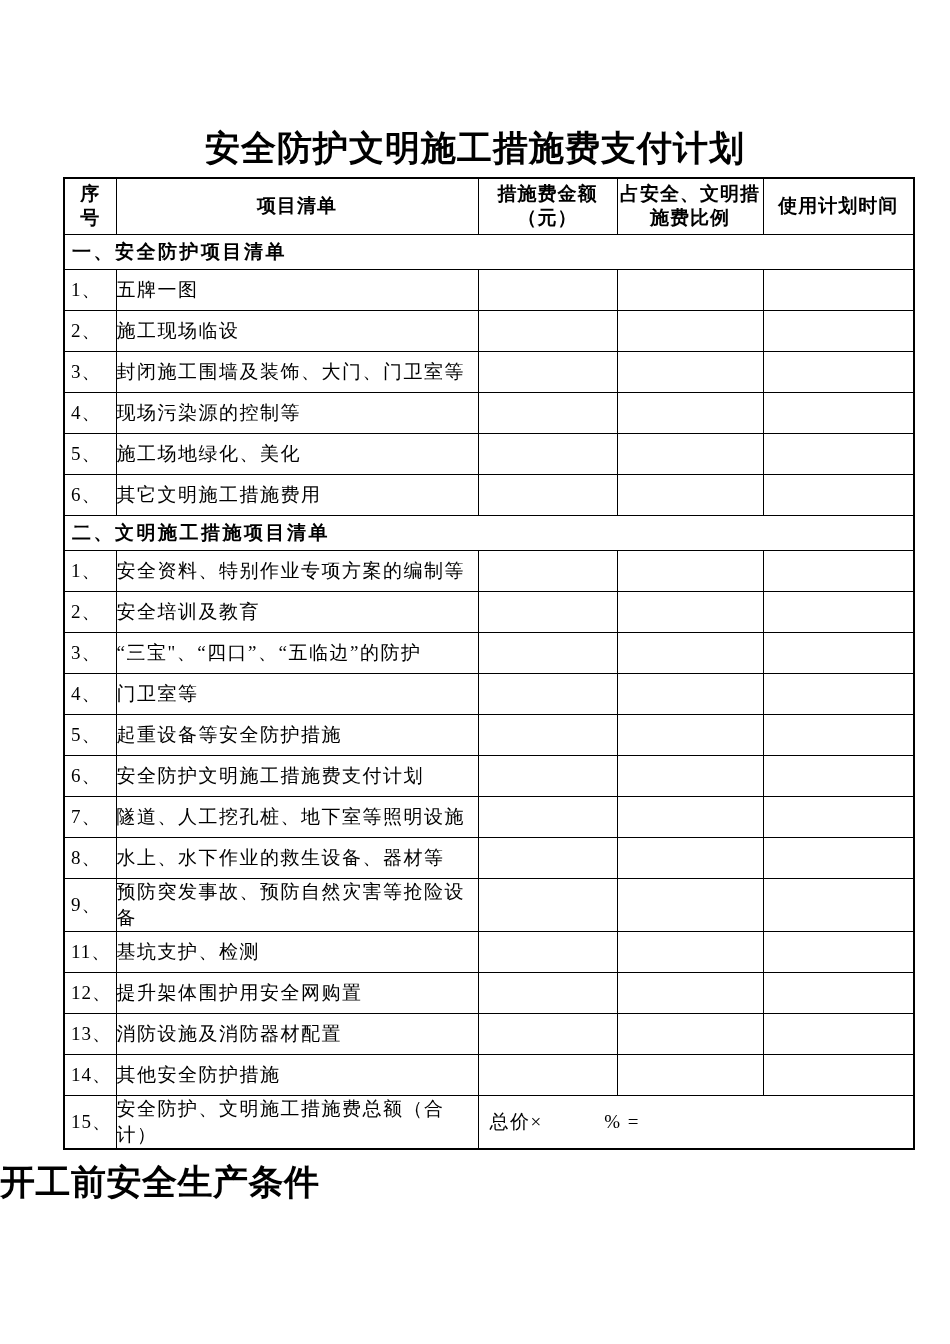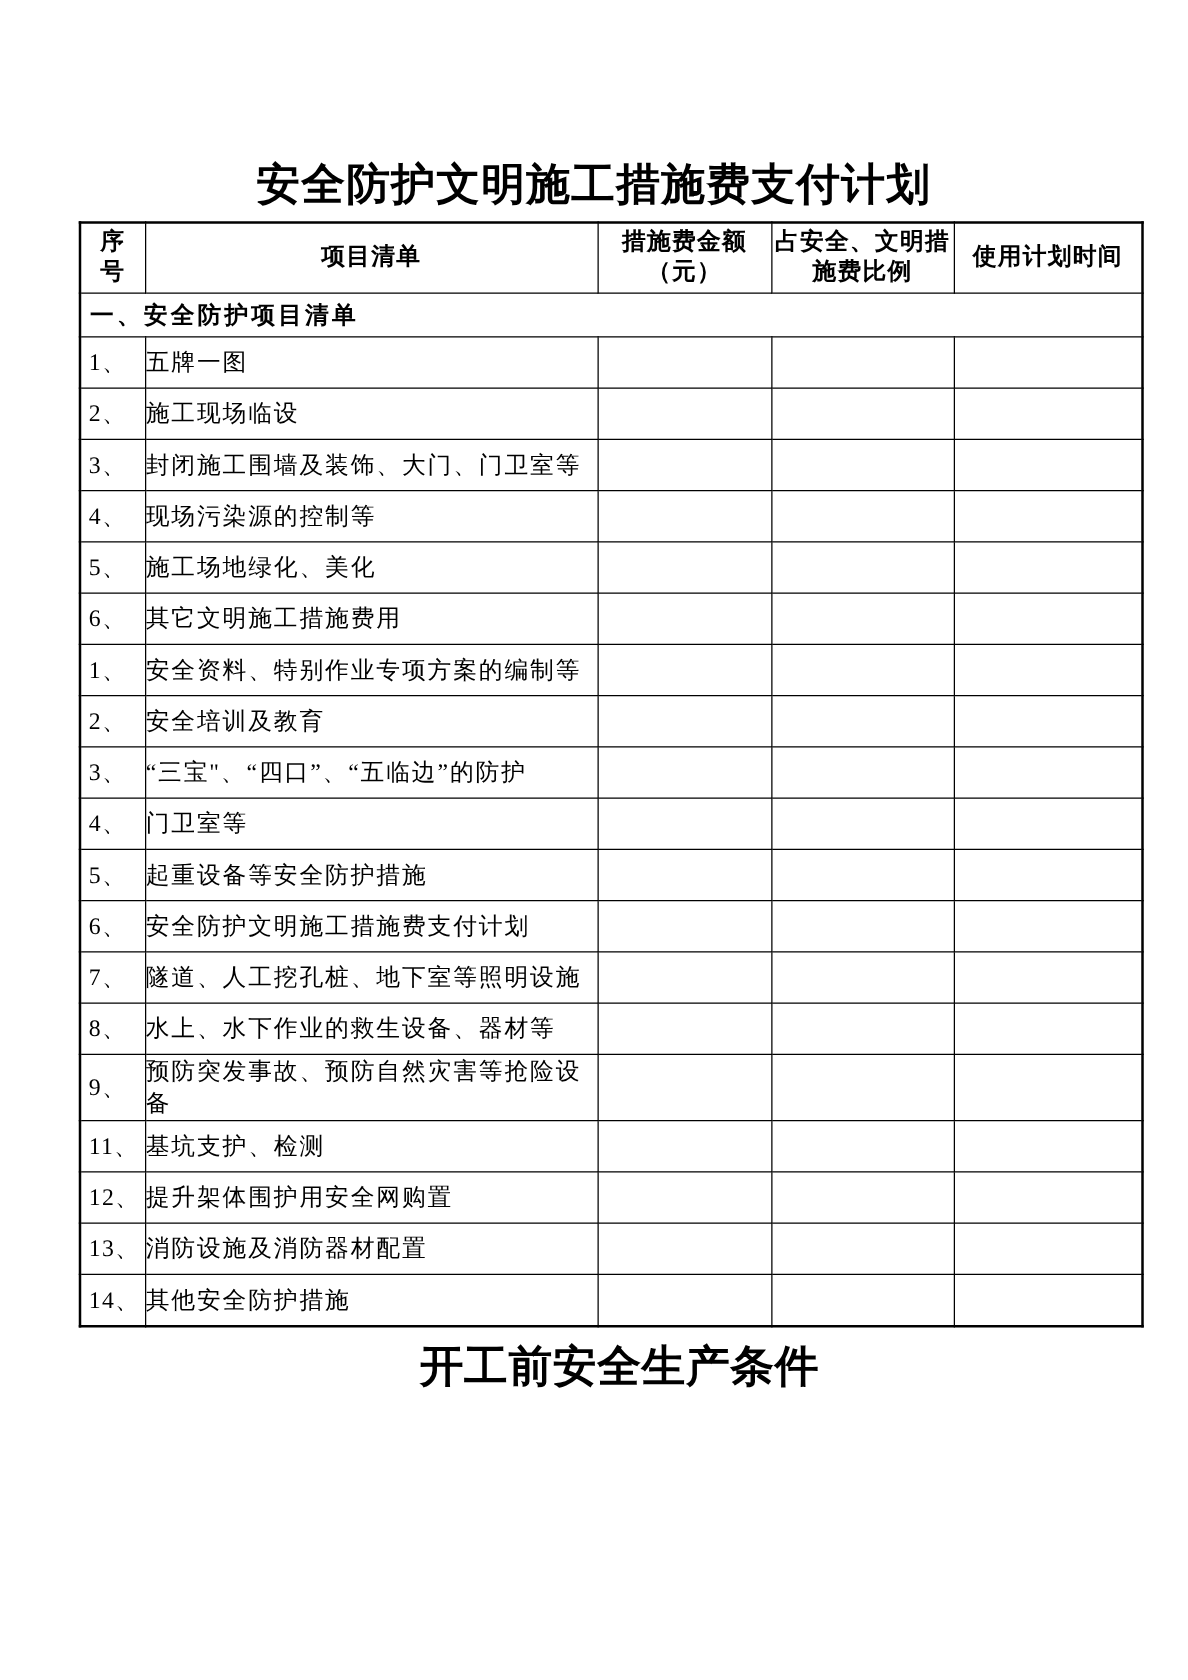--- a/index.html
+++ b/index.html
@@ -52,28 +52,26 @@
     font-weight: bold;
     padding-left: 7px;
     letter-spacing: 2.5px;
   }
   tr.item-row { height: 41px; }
   td.seq-cell { padding-left: 6px; letter-spacing: 1px; }
   td.item-name-cell { letter-spacing: 1.5px; }
   td.formula-cell { padding-left: 11px; letter-spacing: 1.5px; white-space: pre; }
   .footer-title {
     margin: 13px 0 0 0;
-    text-align: center;
     font-family: "Liberation Sans", sans-serif;
     font-weight: 700;
     font-size: 35px;
     line-height: 1.1;
     letter-spacing: 0.5px;
     color: #000;
-    padding-left: 41px;
   }
 </style>
 </head>
 <body>
 
 <div class="page">
   <h1 class="doc-title">安全防护文明施工措施费支付计划</h1>
 
   <table class="plan-table">
     <colgroup>
@@ -136,20 +134,23 @@
         <td></td>
       </tr>
       <tr class="item-row">
         <td class="seq-cell">6、</td>
         <td class="item-name-cell">其它文明施工措施费用</td>
         <td></td>
         <td></td>
         <td></td>
       </tr>
 
+      <tr class="section-row">
+        <td class="section-header" colspan="5">二、文明施工措施项目清单</td>
+      </tr>
 
       <tr class="item-row">
         <td class="seq-cell">1、</td>
         <td class="item-name-cell">安全资料、特别作业专项方案的编制等</td>
         <td></td>
         <td></td>
         <td></td>
       </tr>
       <tr class="item-row">
         <td class="seq-cell">2、</td>
@@ -228,17 +229,22 @@
         <td></td>
         <td></td>
       </tr>
       <tr class="item-row">
         <td class="seq-cell">14、</td>
         <td class="item-name-cell">其他安全防护措施</td>
         <td></td>
         <td></td>
         <td></td>
       </tr>
+      <tr class="item-row">
+        <td class="seq-cell">15、</td>
+        <td class="item-name-cell">安全防护、文明施工措施费总额（合计）</td>
+        <td class="formula-cell" colspan="3">总价×　　　% =</td>
+      </tr>
     </tbody>
   </table>
 
   <h2 class="footer-title">开工前安全生产条件</h2>
 </div>
 
 </body></html>

